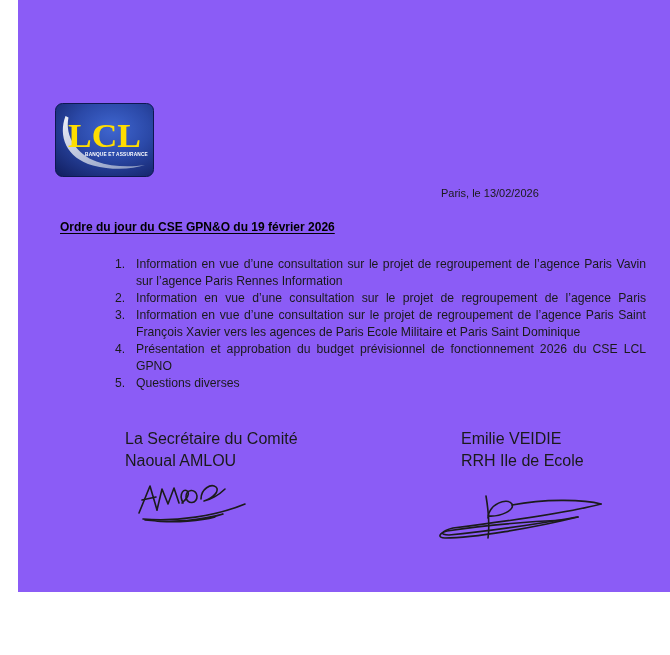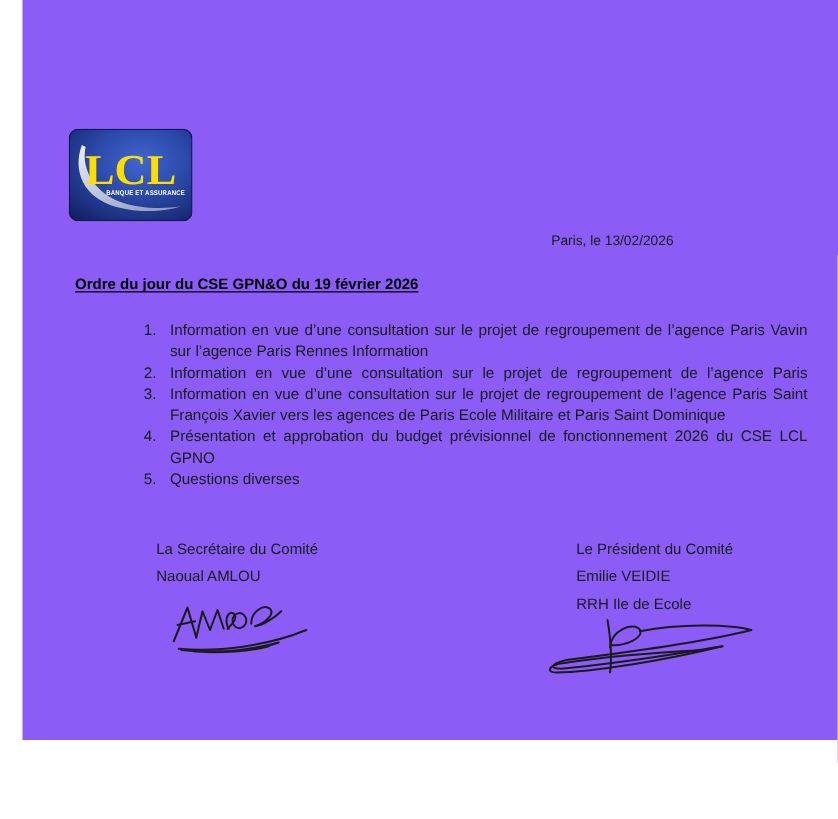--- a/index.html
+++ b/index.html
@@ -33,21 +33,21 @@
     position:absolute; left:97px; top:256px;
     list-style:none; font-size:12.2px; line-height:17px; color:#1a1a1a;
   }
   .agenda-item { display:flex; }
   .item-number { flex:0 0 21px; width:21px; }
   .item-body { flex:0 0 510px; width:510px; }
   .item-line { display:block; width:510px; }
   .item-line.stretch { text-align:justify; text-align-last:justify; }
 
   
-  .sig-block { position:absolute; font-size:12px; line-height:22px; color:#1a1a1a; }
+  .sig-block { position:absolute; font-size:16px; line-height:22px; color:#1a1a1a; }
   .sig-block.secretary { left:107px; top:428px; }
   .sig-block.president { left:443px; top:428px; }
 
   .sig-svg { position:absolute; }
   .sig-svg.secretary { left:113px; top:479px; }
   .sig-svg.president { left:415px; top:492px; }
   .sig-svg path, .sig-svg line {
     fill:none; stroke:#1b1b1b; stroke-width:1.6;
     stroke-linecap:round; stroke-linejoin:round;
   }
@@ -116,21 +116,20 @@
       </span>
     </li>
   </ol>
 
   <div class="sig-block secretary">
     <div>La Secrétaire du Comité</div>
     <div>Naoual AMLOU</div>
   </div>
 
   <div class="sig-block president">
-    <div>Le Président du Comité</div>
     <div>Emilie VEIDIE</div>
     <div>RRH Ile de Ecole</div>
   </div>
 
   <svg class="sig-svg secretary" width="130" height="50" viewBox="0 0 130 50">
     <path d="M8,34 L19,7 L26,31"></path>
     <path d="M11,21 L25,18"></path>
     <path d="M26,31 L31,10 L37,25 L43,9 L48,24"></path>
     <path d="M52,24 C47,14 54,8 57,13 C59,17 53,22 51,24"></path>
     <path d="M66,17 a5.5,6 0 1,1 -11,1 a5.5,6 0 1,1 11,-1"></path>

